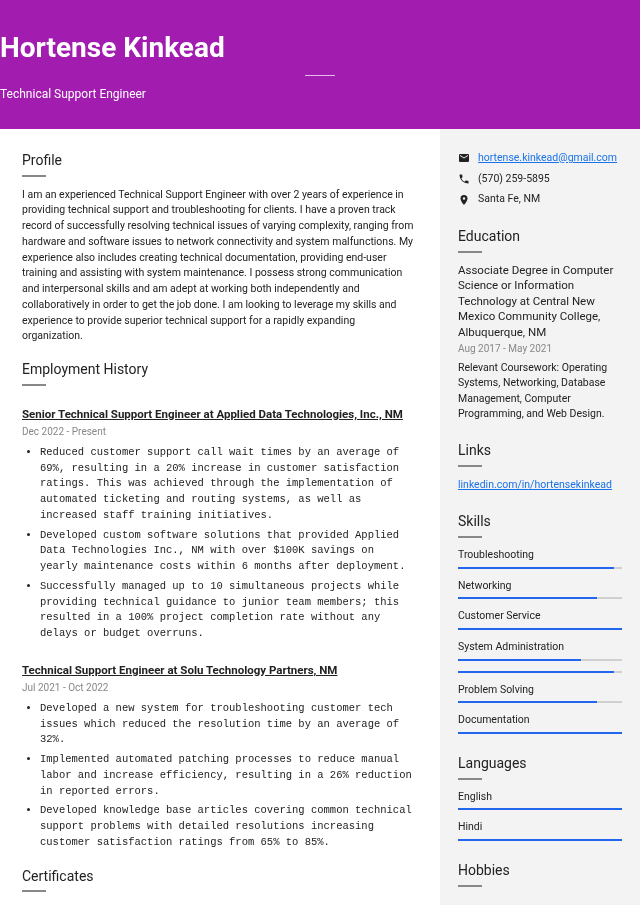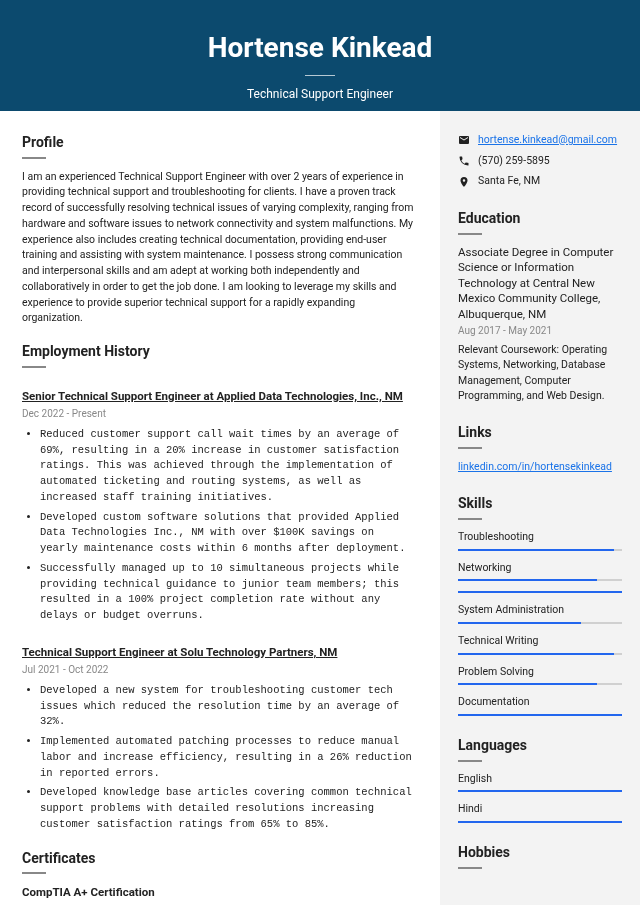--- a/index.html
+++ b/index.html
@@ -7,41 +7,40 @@
     font-family: -apple-system, BlinkMacSystemFont, "Segoe UI", Roboto, sans-serif;
     width: 640px;
     height: 905px;
     background: #fff;
     color: #222;
     font-size: 11px;
     line-height: 1.4;
     overflow: hidden;
   }
   .header {
-    background: #0c4a6e;
+    background: #a21caf;
     color: #fff;
-    text-align: center;
-    padding: 28px 0 8px;
+    padding: 28px 0 26px;
   }
   .header h1 { font-size: 28px; font-weight: 700; }
   .header .rule { width: 30px; height: 1px; background: rgba(255,255,255,0.7); margin: 8px auto 10px; }
   .header .tag { font-size: 12px; }
   .cols { display: flex; }
   .main {
     flex: 1;
     padding: 22px 22px 22px 22px;
   }
   .side {
     width: 200px;
     background: #f3f3f3;
     padding: 22px 18px 22px 18px;
   }
   h2 {
     font-size: 14px;
-    font-weight: 700;
+    font-weight: 400;
     margin-bottom: 4px;
   }
   .underline { width: 24px; height: 2px; background: #888; margin-bottom: 10px; }
   .main p { font-size: 10.5px; line-height: 1.5; margin-bottom: 14px; }
   .main .sec { margin-bottom: 16px; }
   .job-title { font-size: 11.5px; font-weight: 700; margin-top: 20px; text-decoration: underline; }
   .dates { color: #888; font-size: 10px; margin: 3px 0 6px; }
   ul { list-style: disc; padding-left: 18px; margin-bottom: 10px; font-family: Liberation Mono, monospace; }
   li { font-size: 10.5px; line-height: 1.5; margin-bottom: 4px; }
   .cert-title { font-size: 11.5px; font-weight: 700; margin-top: 2px; }
@@ -151,28 +150,28 @@
       <div class="underline"></div>
       <div id="skills">
           <div class="skill">Troubleshooting</div>
           <div class="bar">
             <div class="fill" style="width: 95%;"></div>
           </div>
           <div class="skill">Networking</div>
           <div class="bar">
             <div class="fill" style="width: 85%;"></div>
           </div>
+          <div class="skill">Customer Service</div>
           <div class="bar">
             <div class="fill" style="width: 100%;"></div>
           </div>
           <div class="skill">System Administration</div>
           <div class="bar">
             <div class="fill" style="width: 75%;"></div>
           </div>
-          <div class="skill">Technical Writing</div>
           <div class="bar">
             <div class="fill" style="width: 95%;"></div>
           </div>
           <div class="skill">Problem Solving</div>
           <div class="bar">
             <div class="fill" style="width: 85%;"></div>
           </div>
           <div class="skill">Documentation</div>
           <div class="bar">
             <div class="fill" style="width: 100%;"></div>

